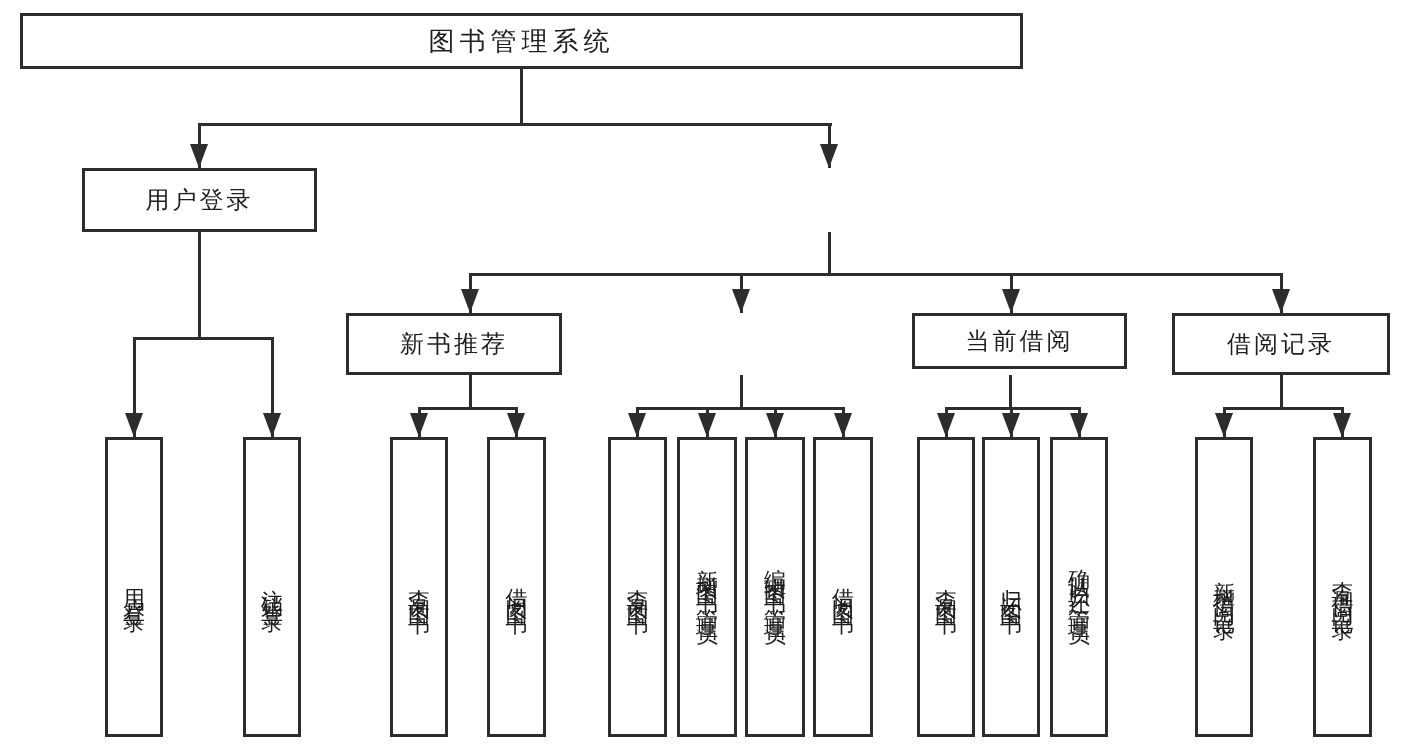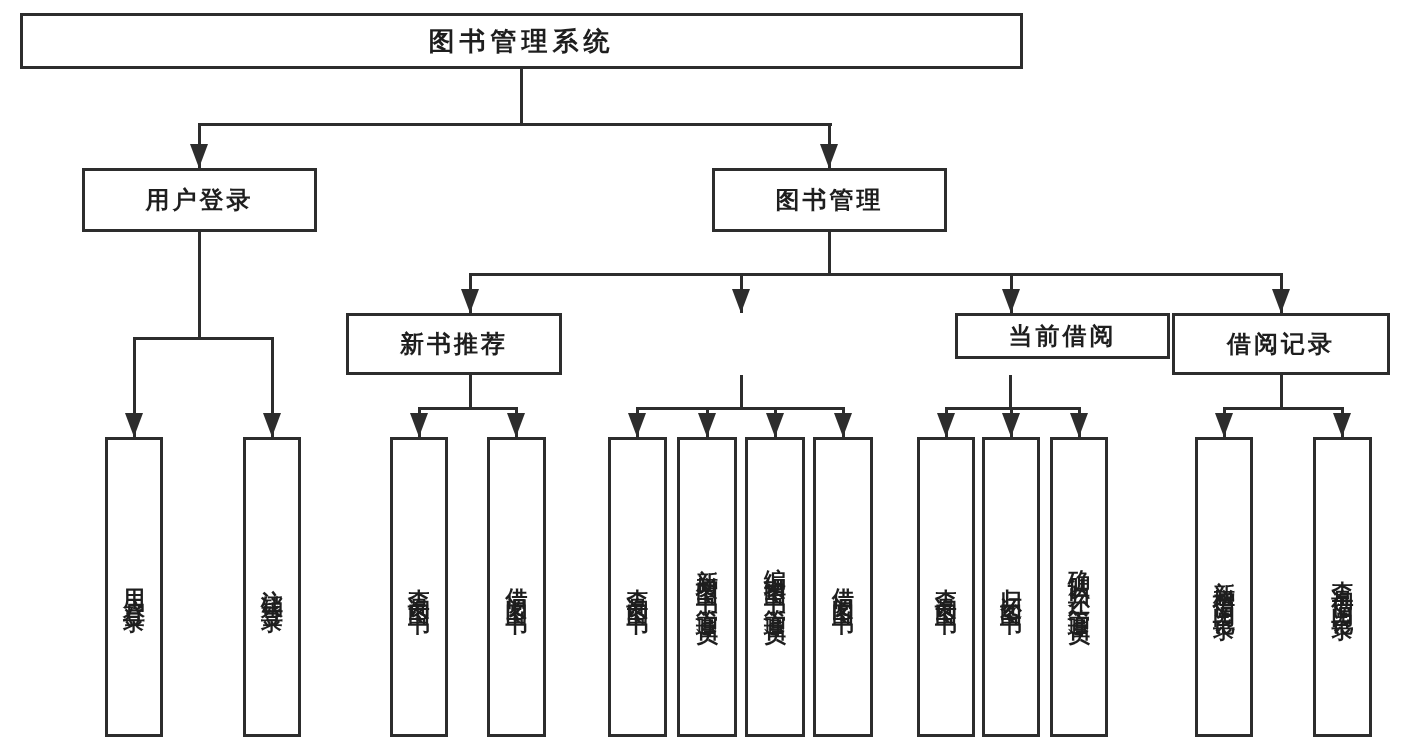--- a/index.html
+++ b/index.html
@@ -2,21 +2,20 @@
 <html><head>
 <meta charset="utf-8">
 <style>
   html,body{margin:0;padding:0;background:#fff;}
   #stage{
     position:relative;
     width:1405px;height:747px;
     background:#ffffff;
     font-family:"Liberation Sans","DejaVu Sans",sans-serif;
     overflow:hidden;
-    font-weight:bold;
   }
   .box{
     position:absolute;
     border:3px solid #2d2d2d;
     background:#ffffff;
     box-sizing:border-box;
     display:flex;align-items:center;justify-content:center;
     color:#1e1e1e;
   }
   .hnode{font-size:24px;letter-spacing:3px;white-space:nowrap;}
@@ -47,24 +46,23 @@
   }
 </style>
 </head>
 <body>
 
 <div id="stage">
 
   <div class="box hnode root-node" style="left:20px;top:13px;width:1003px;height:56px;">图书管理系统</div>
 
   <div class="box hnode" style="left:82px;top:168px;width:235px;height:64px;">用户登录</div>
-  <div class="box hnode" style="left:712px;top:168px;width:235px;height:64px;">图书管理</div>
 
   <div class="box hnode" style="left:346px;top:313px;width:216px;height:62px;">新书推荐</div>
-  <div class="box hnode" style="left:955px;top:313px;width:215px;height:46px;">当前借阅</div>
+  <div class="box hnode" style="left:912px;top:313px;width:215px;height:56px;">当前借阅</div>
   <div class="box hnode" style="left:1172px;top:313px;width:218px;height:62px;">借阅记录</div>
 
   <div class="box leaf" style="left:105px;top:437px;width:58px;height:300px;">用户登录</div>
   <div class="box leaf" style="left:243px;top:437px;width:58px;height:300px;">注销登录</div>
 
   <div class="box leaf" style="left:390px;top:437px;width:58px;height:300px;">查询图书</div>
   <div class="box leaf" style="left:487px;top:437px;width:59px;height:300px;">借阅图书</div>
 
   <div class="box leaf" style="left:608px;top:437px;width:59px;height:300px;">查询图书</div>
   <div class="box leaf" style="left:677px;top:437px;width:60px;height:300px;">新增图书（管理员）</div>

